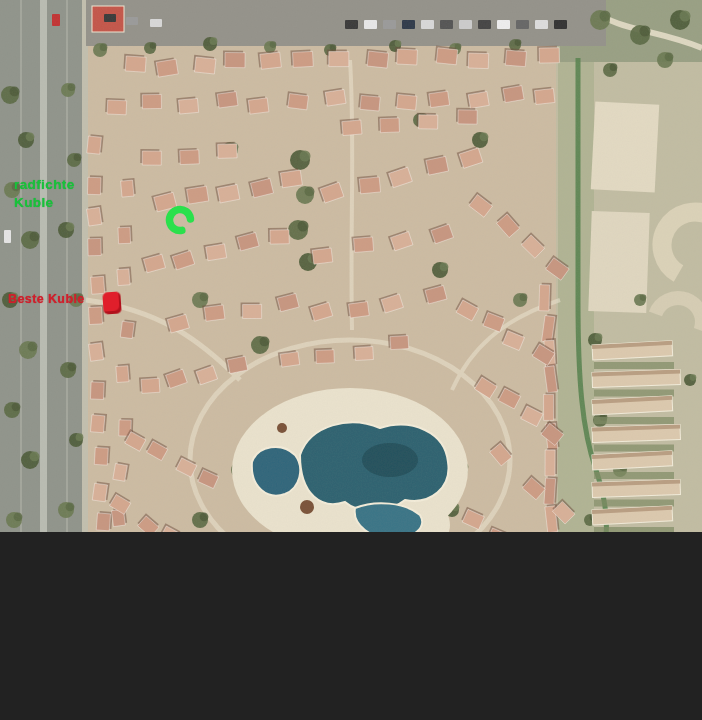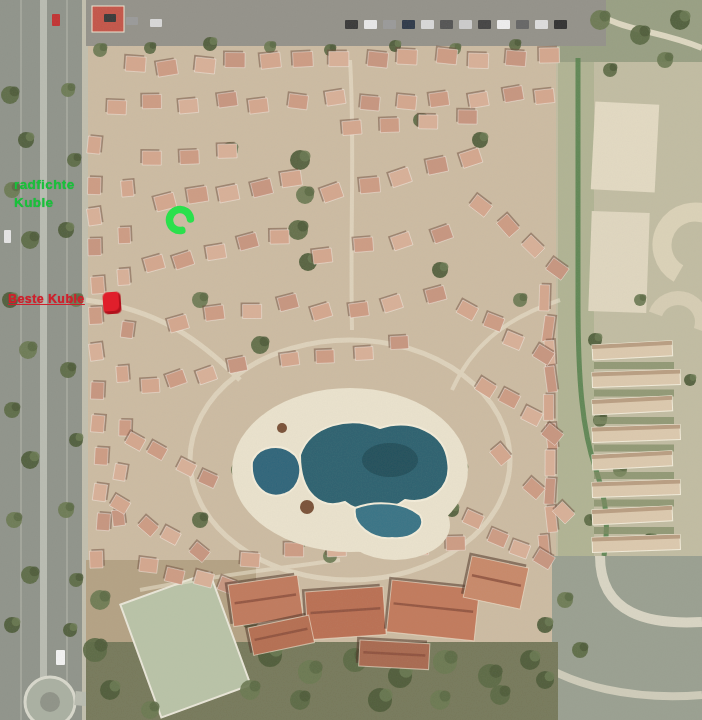--- a/index.html
+++ b/index.html
@@ -1,24 +1,24 @@
 <!DOCTYPE html>
 <html><head>
 <meta charset="utf-8">
 <style>
   html,body{margin:0;padding:0;background:#222;}
-  .stage{position:relative;width:702px;height:720px;overflow:hidden;
+  .stage{position:relative;width:702px;height:532px;overflow:hidden;
          background:#cdbca3;font-family:"Liberation Sans",sans-serif;}
   .stage svg.photo{position:absolute;left:0;top:0;}
   .ann{position:absolute;font-weight:700;filter:blur(.7px);
        letter-spacing:.4px;white-space:nowrap;}
   .ann-green{left:14px;top:176px;font-size:13.5px;line-height:18px;color:#18c23a;
              text-shadow:0 0 1px rgba(20,160,50,.8);}
   .ann-red{left:8px;top:292px;font-size:12.5px;color:#d0202c;
-           text-shadow:0 0 1px rgba(190,20,30,.8);text-decoration:underline;}
+           text-shadow:0 0 1px rgba(190,20,30,.8);}
   .marker-red{position:absolute;left:103px;top:292px;width:18px;height:22px;
               border-radius:5px;transform:rotate(-4deg);filter:blur(.4px);
               box-shadow:inset -2px -3px 0 rgba(120,0,10,.45);}
   .marker-green-wrap{position:absolute;left:160px;top:200px;width:40px;height:40px;
               filter:blur(.4px);}
 </style>
 </head>
 <body>
 
 <div class="stage">

